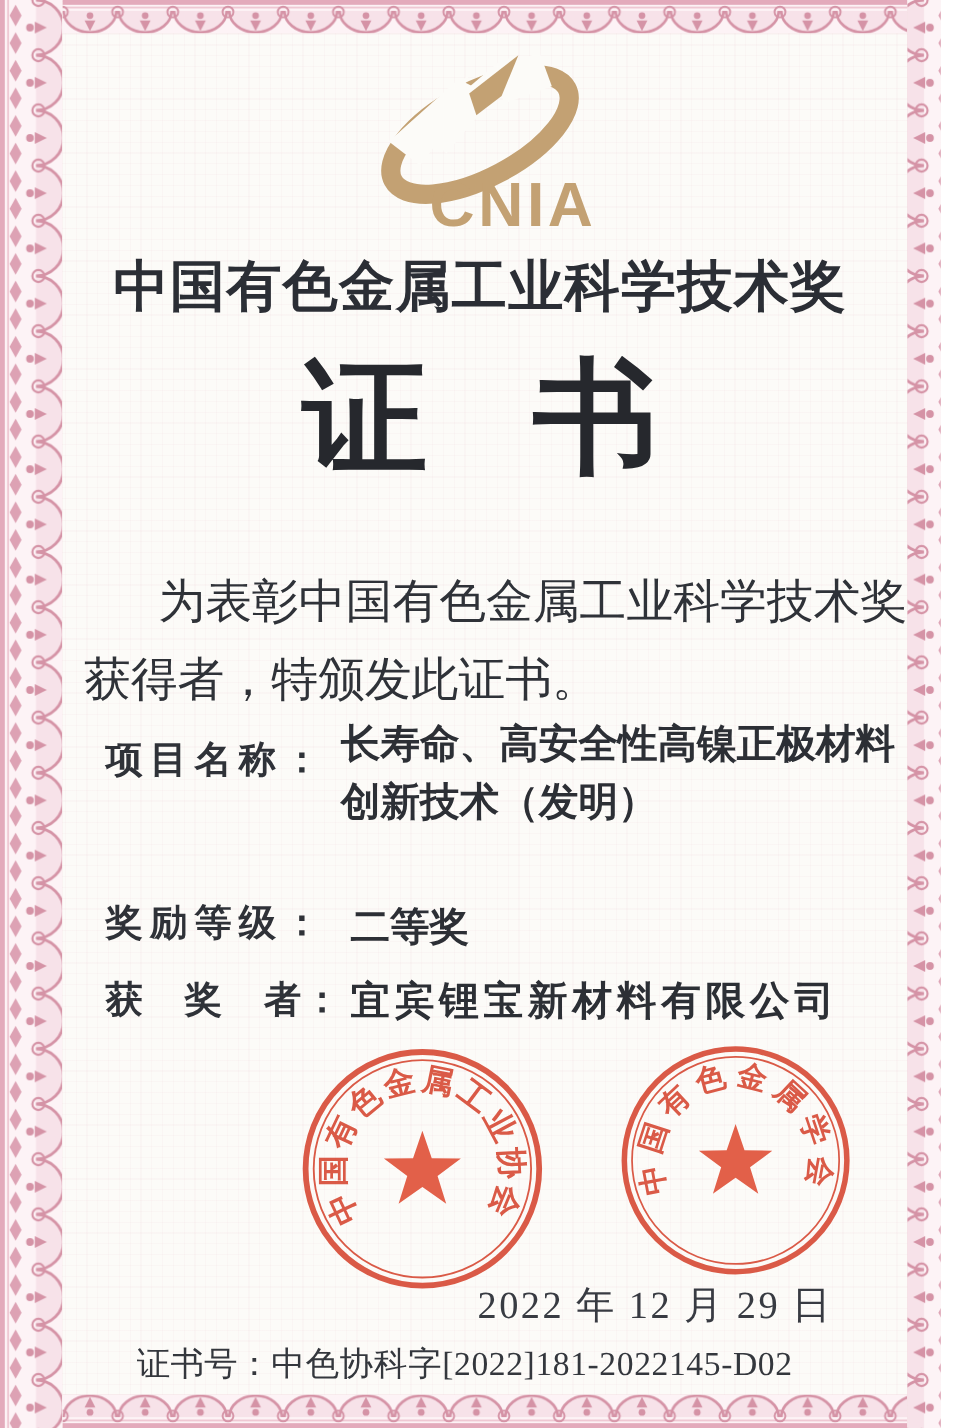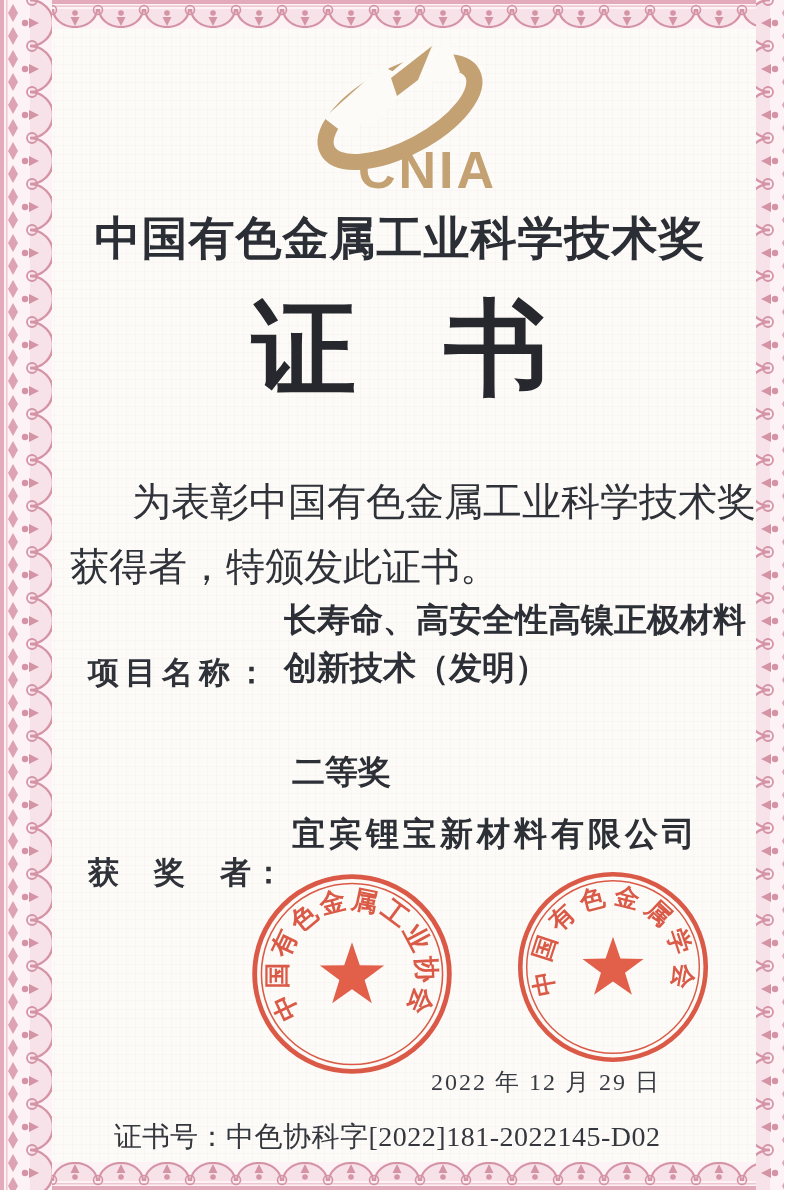--- a/index.html
+++ b/index.html
@@ -34,40 +34,40 @@
     font-size:104px;font-weight:700;color:#26282d;line-height:1.1;
   }
   .body-text{
     position:absolute;left:70px;top:470px;width:690px;
     font-size:39px;color:#2f3238;line-height:1.66;letter-spacing:0px;
   }
   .body-line.indent{text-indent:62px;}
 
   .field-label{
     position:absolute;left:88px;font-size:31px;color:#2f3238;
-    letter-spacing:6px;white-space:nowrap;font-weight:600;margin-top:40px;
+    letter-spacing:6px;white-space:nowrap;font-weight:600;
   }
   .field-value{
     position:absolute;font-size:33px;color:#2c2f35;white-space:nowrap;font-weight:600;text-align:right;
   }
   .proj-label{top:612px;}
   .proj-v1{left:284px;top:598px;}
   .proj-v2{left:284px;top:646px;}
   .grade-label{top:748px;}
   .grade-value{left:292px;top:750px;font-family:Liberation Serif, serif;}
   .winner-label{top:812px;letter-spacing:2px;text-align:right;}
   .winner-value{left:292px;top:812px;letter-spacing:4px;}
 
   .seal{position:absolute;opacity:0.94;}
   .seal-left{left:246px;top:868px;}
   .seal-right{left:512px;top:866px;}
 
   .date-line{
-    position:absolute;left:398px;top:1066px;font-size:24px;
-    color:#383b42;letter-spacing:2px;white-space:nowrap;margin-left:33px;
+    position:absolute;left:398px;top:1066px;font-size:32px;
+    color:#383b42;letter-spacing:2px;white-space:nowrap;
   }
   .certno-line{
     position:absolute;left:114px;top:1118px;font-size:28px;
     color:#34373d;white-space:nowrap;
   }
   .certno-line .no{letter-spacing:0.5px;}
 </style>
 </head>
 <body>
 
@@ -164,20 +164,21 @@
 
   <div class="body-text">
     <div class="body-line indent">为表彰中国有色金属工业科学技术奖</div>
     <div class="body-line">获得者，特颁发此证书。</div>
   </div>
 
   <div class="field-label proj-label">项目名称：</div>
   <div class="field-value proj-v1">长寿命、高安全性高镍正极材料</div>
   <div class="field-value proj-v2">创新技术（发明）</div>
 
+  <div class="field-label grade-label">奖励等级：</div>
   <div class="field-value grade-value">二等奖</div>
 
   <div class="field-label winner-label">获　奖　者：</div>
   <div class="field-value winner-value">宜宾锂宝新材料有限公司</div>
 
   <svg class="seal seal-left" width="212" height="212" viewBox="0 0 220 220">
     <circle cx="110" cy="110" r="101" fill="none" stroke="#d8503c" stroke-width="5"></circle>
     <circle cx="110" cy="110" r="94" fill="none" stroke="#d8503c" stroke-width="1.6"></circle>
     <defs>
         <path id="arcL" d="M 56.4 151.9 A 68 68 0 1 1 163.6 151.9" fill="none"></path>

